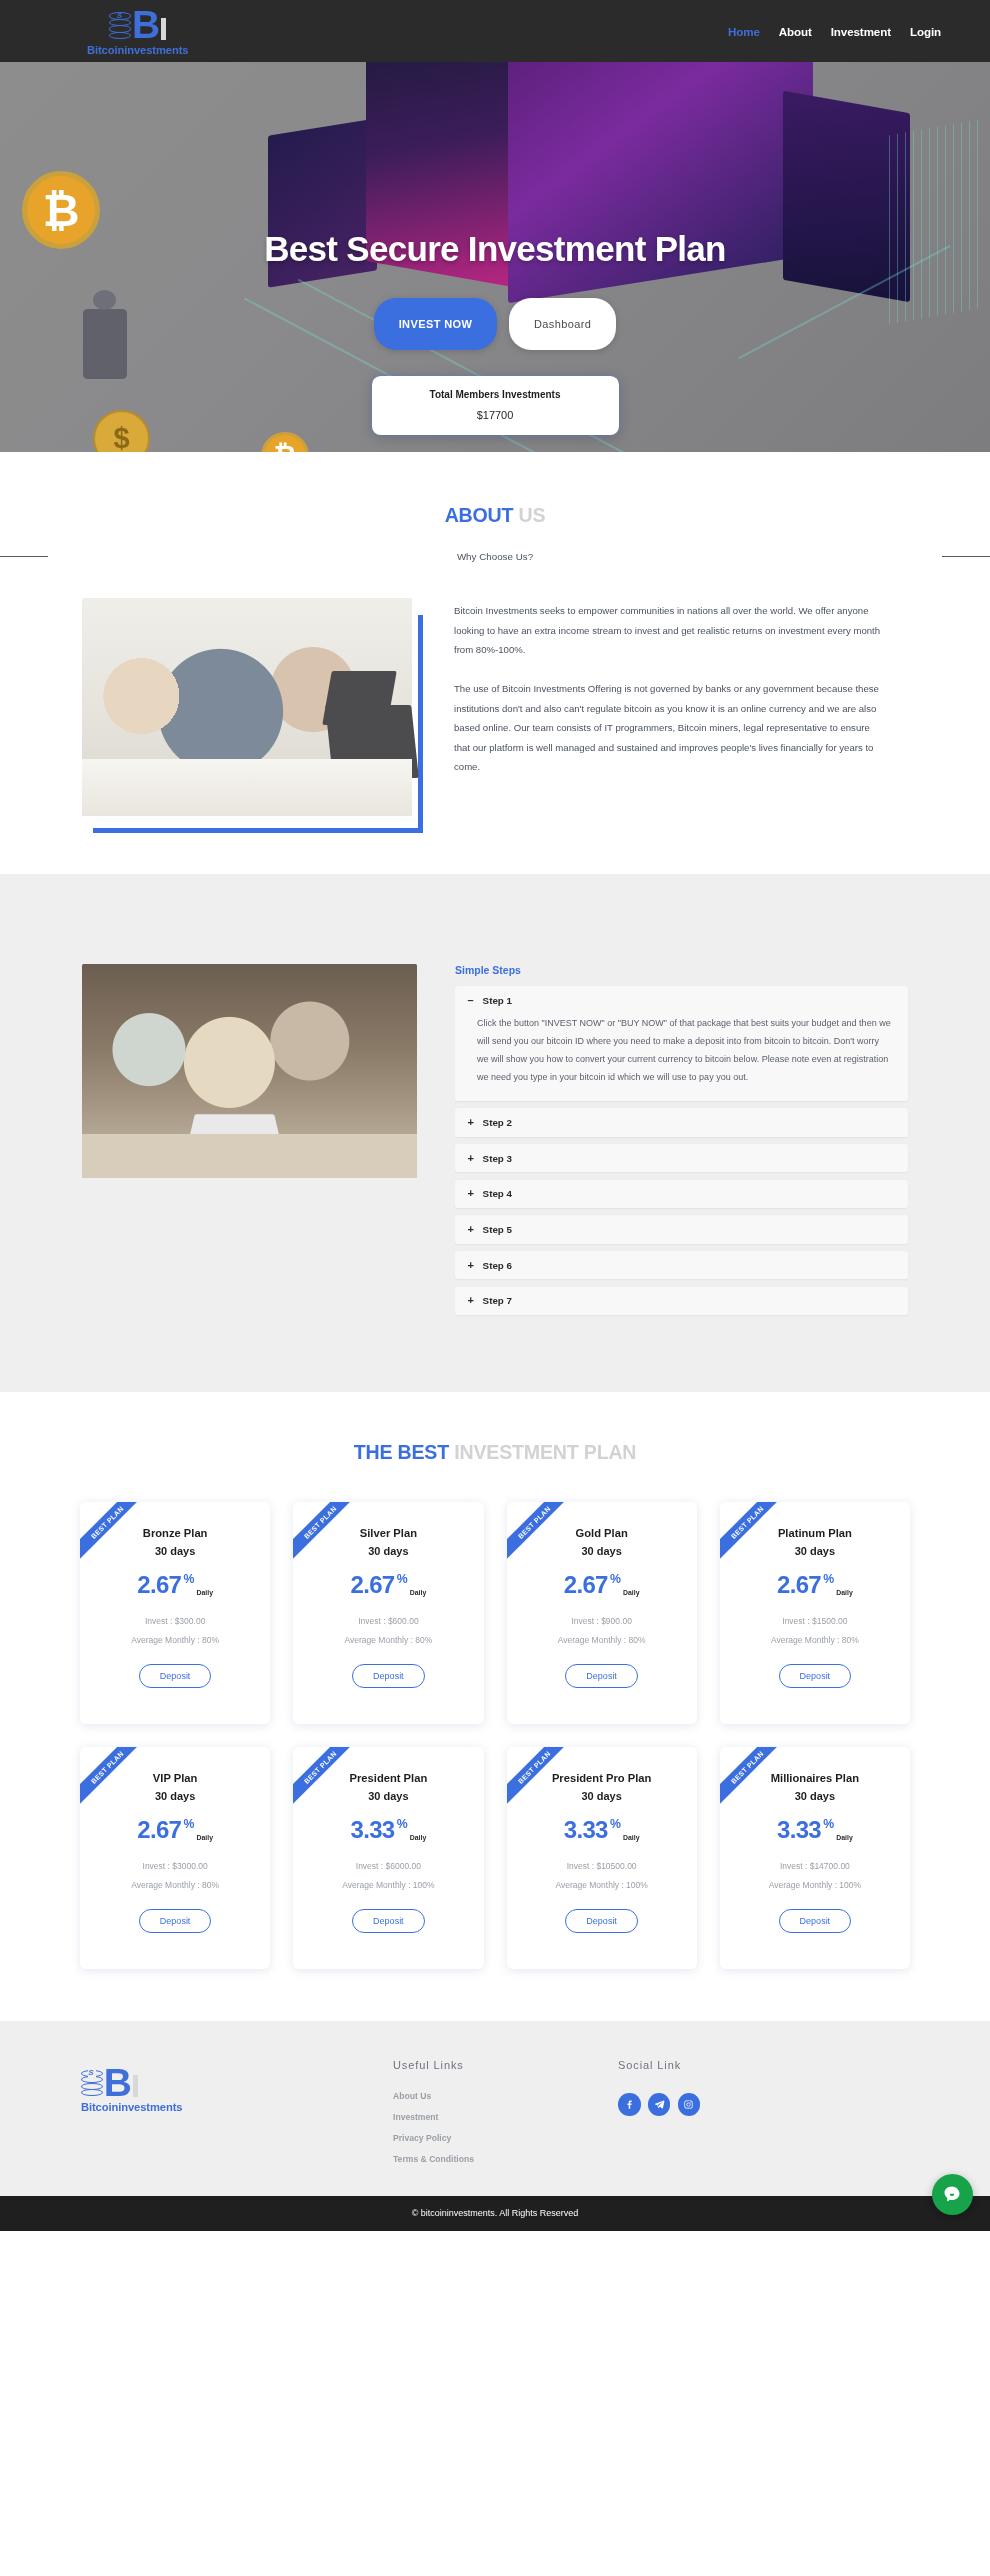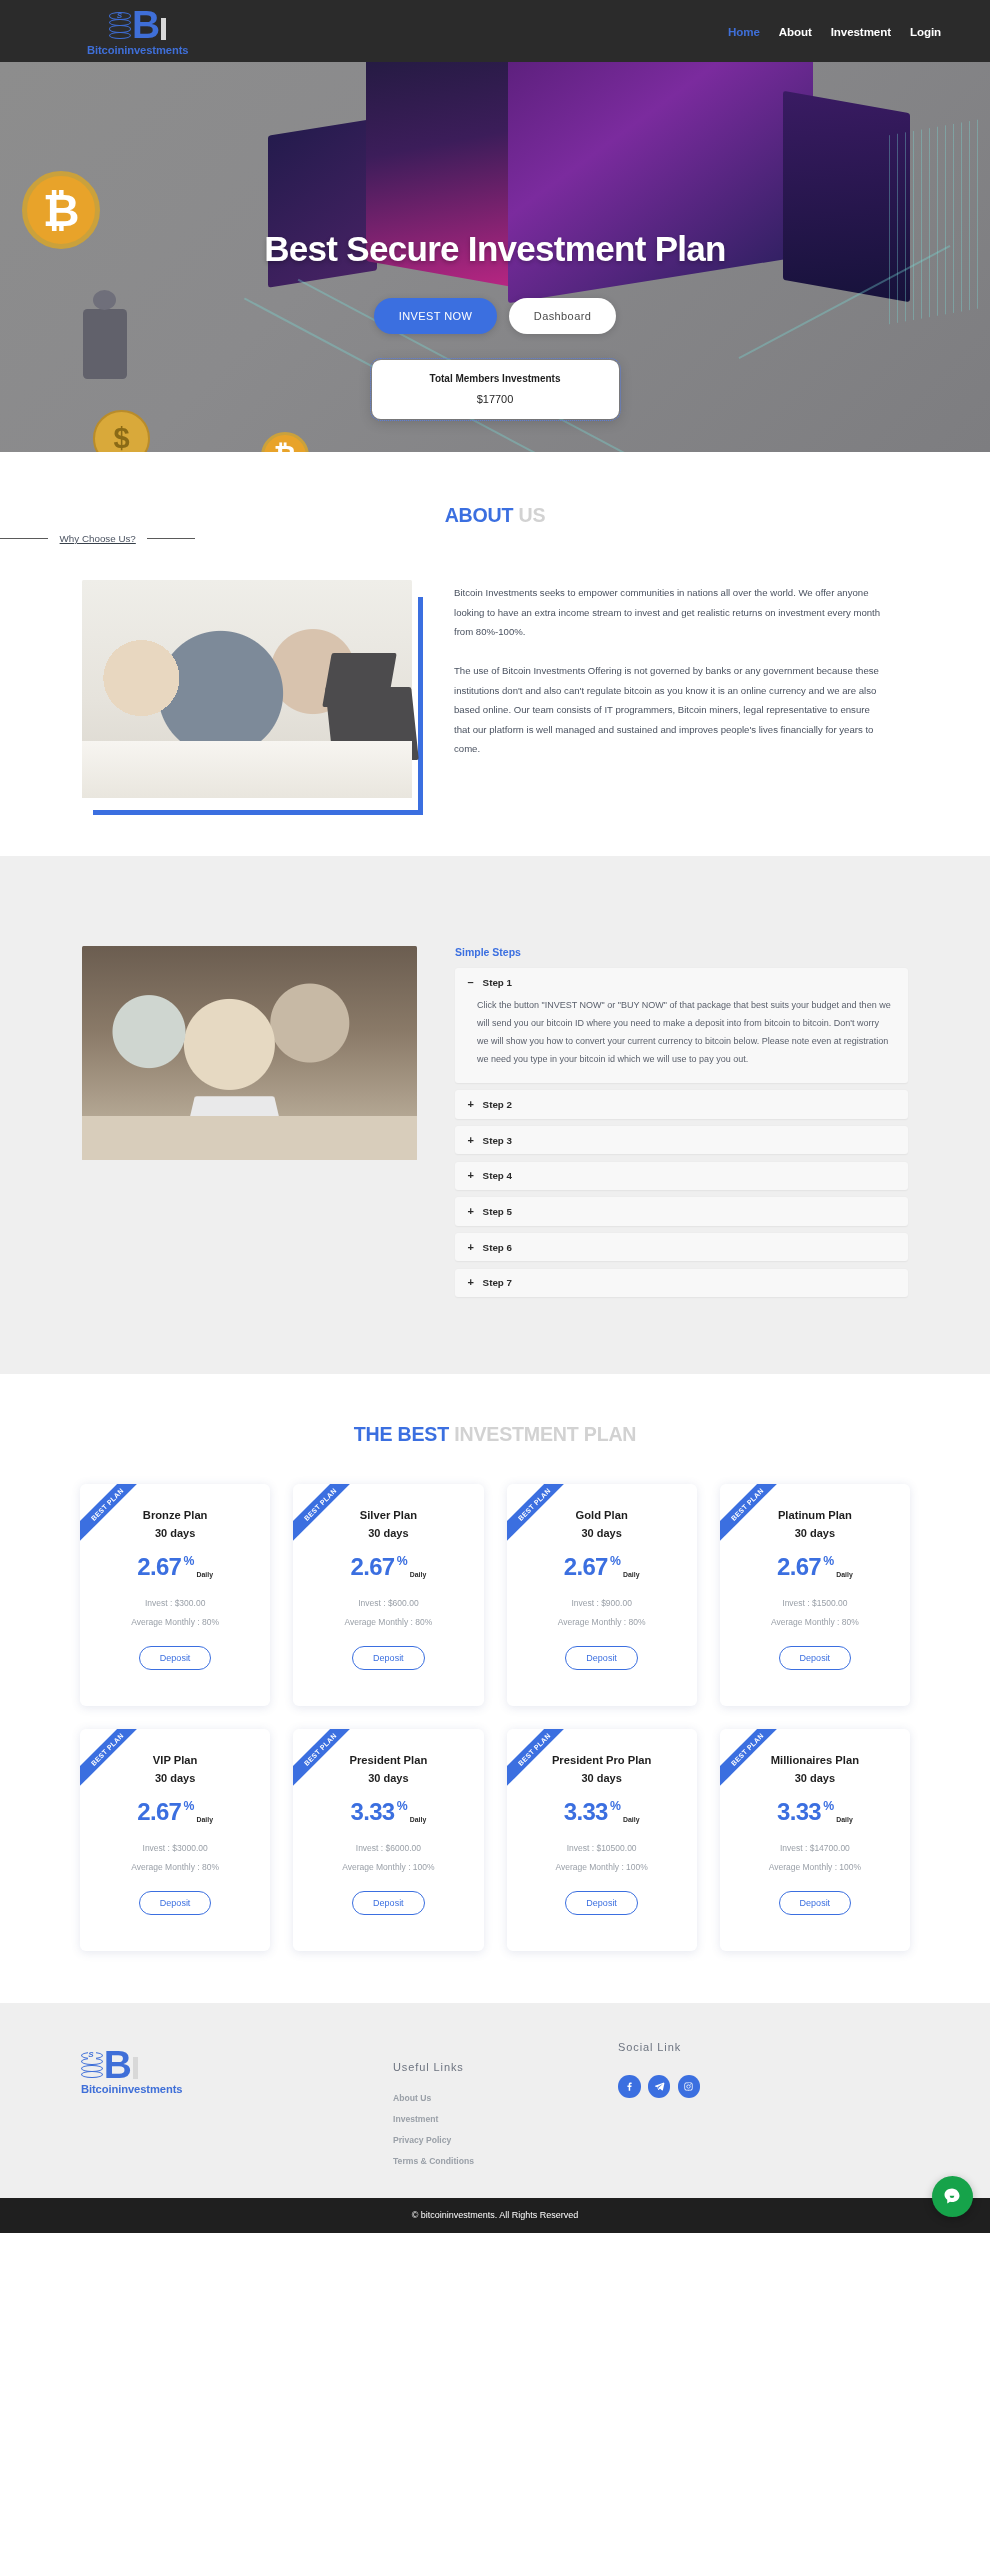--- a/index.html
+++ b/index.html
@@ -102,21 +102,21 @@
 
   .hero-inner { position: relative; z-index: 5; width: 100%; display:flex; flex-direction:column; align-items:center; }
   .hero-title {
     margin-top: 167px;
     font-size: 35px; font-weight: 700; color: #ffffff; letter-spacing: -0.7px;
     text-shadow: 0 1.5px 4.4px rgba(0,0,0,.25);
   }
   .hero-btns { margin-top: 29px; display:flex; gap: 11.6px; }
   .btn-invest {
     background: #3b6fe0; color:#fff; border:none; border-radius: 22px;
-    padding: 12px 25px; font-size: 11px; font-weight: 400; letter-spacing: 0.4px; cursor:pointer;
+    padding: 20px 25px; font-size: 11px; font-weight: 700; letter-spacing: 0.4px; cursor:pointer;
     box-shadow: 0 1.5px 7.3px rgba(0,0,0,.15);
   }
   .btn-dash {
     background:#fff; color:#4b4b4b; border:none; border-radius: 22px;
     padding: 9.4px 25px; font-size: 11px; font-weight: 400; letter-spacing: 0.4px; cursor:pointer;
     box-shadow: 0 1.5px 7.3px rgba(0,0,0,.15);
   }
   .members-card {
     margin-top: 26px; width: 247px; background: #fff; border-radius: 8.7px;
     padding: 13px 7.3px 14.5px; text-align:center;
@@ -125,21 +125,21 @@
   }
   .members-card .lbl { font-size: 10px; font-weight: 700; color:#1f1f1f; }
   .members-card .val { margin-top: 8.7px; font-size: 11px; color:#1f1f1f; }
 
   
   .section { width: 100%; }
   .sec-head { text-align:center; }
   .sec-title { font-size: 19.6px; font-weight: 700; letter-spacing: -0.2px; }
   .sec-title .hi { color: #3b6fe0; }
   .sec-title .lo { color: #d2d2d2; }
-  .sec-sub { margin-top: 6px; display:flex; align-items:center; justify-content:flex-start; gap: 11.6px; text-decoration: underline; }
+  .sec-sub { margin-top: 24px; display:flex; align-items:center; justify-content:space-between; gap: 11.6px; }
   .sec-sub .rule { width: 48px; height: 0.7px; background: #5a5a5a; }
   .sec-sub .txt { font-size: 9.8px; color: #4a5260; }
   .gear { width: 11px; height: 11px; position: relative; }
   .gear svg { display:block; }
 
   
   .about { padding: 52px 0 58px; background: #fff; }
   .about-body { display:flex; margin-top: 36px; padding-left: 82px; padding-right: 104px; gap: 42px; }
   .about-img-wrap { position: relative; width: 330px; flex: none; }
   .about-img {
@@ -226,21 +226,21 @@
 
   
   .footer { background:#efefef; padding: 38px 0 32px; }
   .footer-cols { display:flex; padding: 0 81px; }
   .f-brand { width: 312px; padding-top: 4.4px; }
   .f-brand .brand-name { color:#3f6fd8; }
   .f-brand .coins i { background:#efefef; }
   .f-col-title { font-size: 11px; color: #6d7480; letter-spacing: 0.9px; }
   .f-links { margin-top: 20px; display:flex; flex-direction:column; gap: 11px; }
   .f-links a { font-size: 8.6px; color: #9aa0a8; text-decoration:none; font-weight:700; }
-  .f-useful { width: 225px; margin-top: 20px; }
+  .f-useful { width: 225px; }
   .f-social { width: 247px; }
   .social-row { margin-top: 22px; display:flex; gap: 7.3px; }
   .social-btn {
     width: 22.5px; height: 22.5px; border-radius: 50%; background: #3b6fe0;
     display:flex; align-items:center; justify-content:center; cursor:pointer;
   }
   .social-btn svg { fill:#fff; }
   .copyright {
     background:#1f1f1f; color:#fff; text-align:center;
     padding: 12.3px 0; font-size: 9px;

